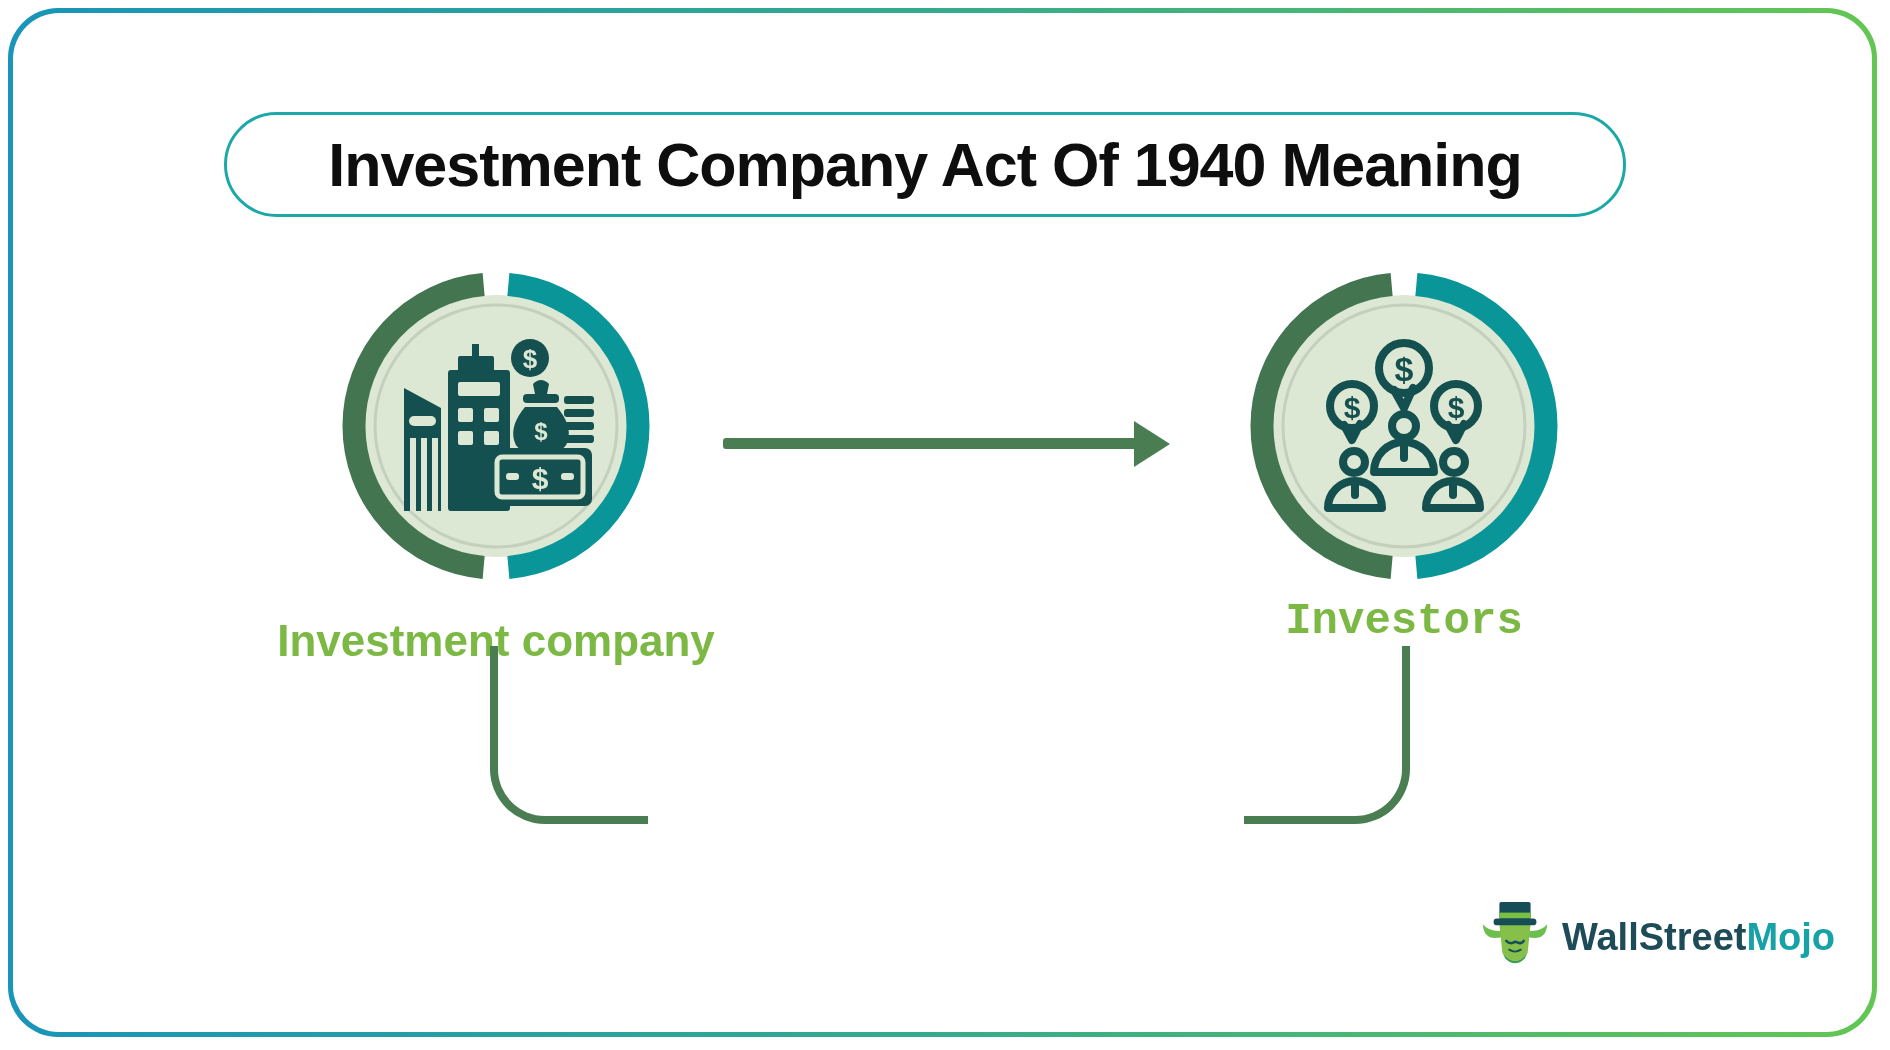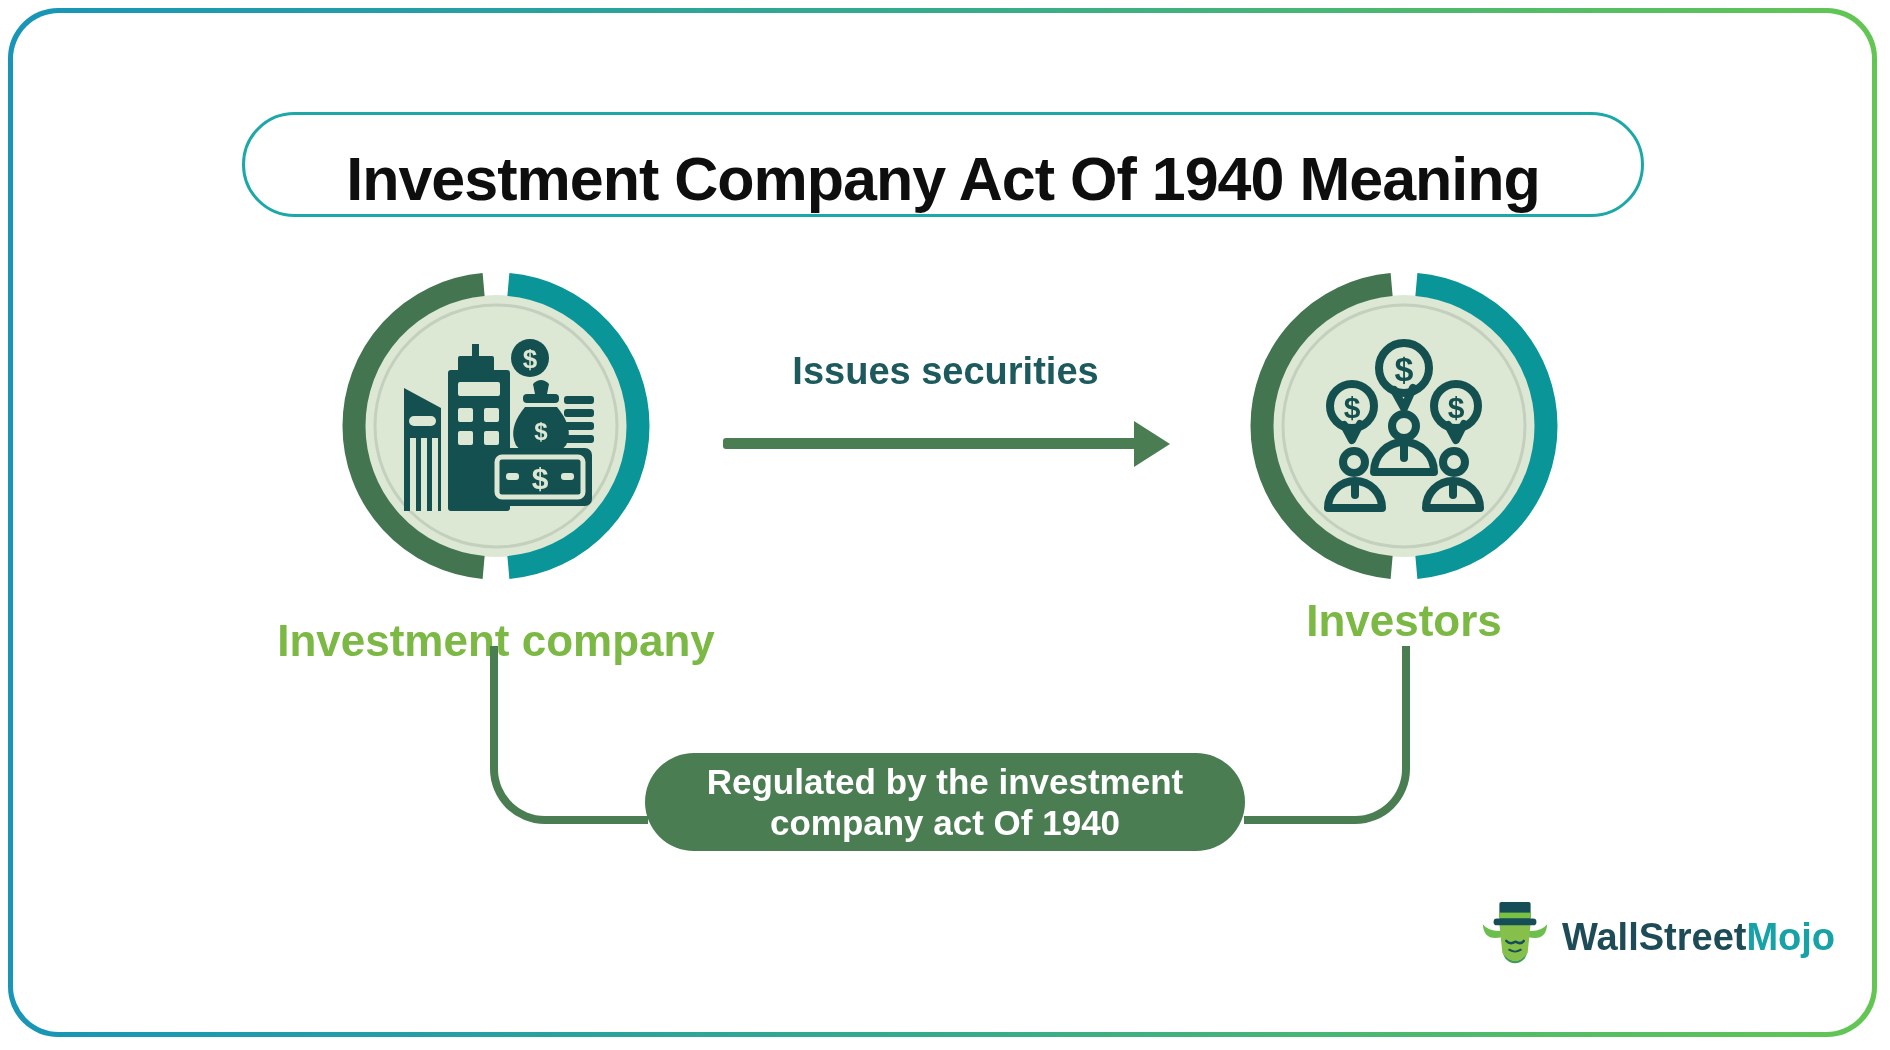--- a/index.html
+++ b/index.html
@@ -11,41 +11,41 @@
     --flow-green:#4a7e52; --arrow-label-color:#1d5a5e;
     --pill-text:#ffffff; --logo-dark:#1d4b57; --logo-teal:#16a2a6;
     --logo-hat:#174d57; --logo-face:#86bf4a;
   }
   *{margin:0;padding:0;box-sizing:content-box;}
   body{background:#fff;font-family:"Liberation Sans",sans-serif;}
   .canvas{position:relative;width:1890px;height:1050px;background:#fff;overflow:hidden;}
   .frame{position:absolute;left:8px;top:8px;width:1869px;height:1029px;border-radius:50px;
     background:linear-gradient(90deg,var(--frame-left),#35ab8c 50%,var(--frame-right));}
   .frame-inner{position:absolute;left:5px;top:5px;width:1859px;height:1019px;border-radius:46px;background:#fff;}
-  .title-box{position:absolute;left:242px;top:112px;width:1396px;height:99px;border:3px solid var(--title-border);
-    border-radius:54px;display:flex;align-items:flex-end;justify-content:center;}
+  .title-box{position:absolute;left:224px;top:112px;width:1396px;height:99px;border:3px solid var(--title-border);
+    border-radius:54px;display:flex;align-items:center;justify-content:center;}
   .title-text{font-size:61px;font-weight:bold;color:var(--title-color);letter-spacing:-1px;white-space:nowrap;}
   .node{position:absolute;width:308px;height:308px;}
   .node-left{left:342px;top:272px;}
   .node-right{left:1250px;top:272px;}
   .node svg{position:absolute;left:0;top:0;}
   .node .inner-icon{left:54px;top:54px;}
   .arc-green{stroke:var(--ring-green);stroke-width:23;fill:none;}
   .arc-teal{stroke:var(--ring-teal);stroke-width:23;fill:none;}
   .disc{fill:var(--circle-fill);}
   .disc-ring{fill:none;stroke:var(--circle-inner-ring);stroke-width:3;}
   .ic-dark{fill:var(--icon-dark);}
   .ic-light{fill:var(--circle-fill);}
   .ic-light-stroke{fill:none;stroke:var(--circle-fill);stroke-width:5;}
   .st{fill:none;stroke:var(--icon-dark);stroke-width:8;stroke-linecap:round;stroke-linejoin:round;}
   .dollar{fill:var(--circle-fill);font-weight:bold;font-family:"Liberation Sans",sans-serif;}
   .dollar-dark{fill:var(--icon-dark);font-weight:bold;font-family:"Liberation Sans",sans-serif;}
   .node-label{position:absolute;width:500px;text-align:center;font-size:44px;font-weight:bold;color:var(--label-green);top:596px;}
   .label-left{left:246px;margin-top:20px;}
-  .label-right{left:1154px;}
+  .label-right{left:1154px;font-family:Liberation Mono, monospace;}
   .arrow-label{position:absolute;left:723px;top:350px;width:445px;text-align:center;
     font-size:38px;font-weight:bold;color:var(--arrow-label-color);}
   .arrow-line{position:absolute;left:723px;top:438px;width:414px;height:11px;background:var(--flow-green);border-radius:3px;}
   .arrow-head{position:absolute;left:1134px;top:421px;width:0;height:0;
     border-left:36px solid var(--flow-green);border-top:23px solid transparent;border-bottom:23px solid transparent;}
   .connector{position:absolute;top:646px;height:170px;z-index:1;}
   .connector-left{left:490px;width:150px;border-left:8px solid var(--flow-green);
     border-bottom:8px solid var(--flow-green);border-bottom-left-radius:55px;}
   .connector-right{left:1244px;width:158px;border-right:8px solid var(--flow-green);
     border-bottom:8px solid var(--flow-green);border-bottom-right-radius:55px;}
@@ -140,31 +140,26 @@
       </g>
       <text class="dollar-dark" x="100" y="43" font-size="34" text-anchor="middle" dominant-baseline="central">$</text>
       <text class="dollar-dark" x="48" y="81" font-size="30" text-anchor="middle" dominant-baseline="central">$</text>
       <text class="dollar-dark" x="152" y="81" font-size="30" text-anchor="middle" dominant-baseline="central">$</text>
     </svg>
   </div>
 
   <div class="node-label label-left">Investment company</div>
   <div class="node-label label-right">Investors</div>
 
-  <div class="arrow-label">Issues securities</div>
   <div class="arrow-line"></div>
   <div class="arrow-head"></div>
 
   <div class="connector connector-left"></div>
   <div class="connector connector-right"></div>
 
-  <div class="pill">
-    <div>Regulated by the investment</div>
-    <div>company act Of 1940</div>
-  </div>
 
   <div class="logo">
     <svg width="78" height="78" viewBox="0 0 80 80">
       <path d="M27 40 Q8 45 7 27 Q14 36 31 33 Z" fill="#6cbf4d"></path>
       <path d="M53 40 Q72 45 73 27 Q66 36 49 33 Z" fill="#6cbf4d"></path>
       <path d="M24 27 H56 L53 56 Q40 73 27 56 Z" fill="var(--logo-face)"></path>
       <path d="M27 56 Q40 73 53 56 L50 62 Q40 72 30 62 Z" fill="#3f9e4f"></path>
       <rect x="24" y="4" width="32" height="18" rx="2" fill="var(--logo-hat)"></rect>
       <rect x="24" y="15" width="32" height="6" fill="#79c143"></rect>
       <rect x="18" y="21" width="44" height="7" rx="3.5" fill="var(--logo-hat)"></rect>

